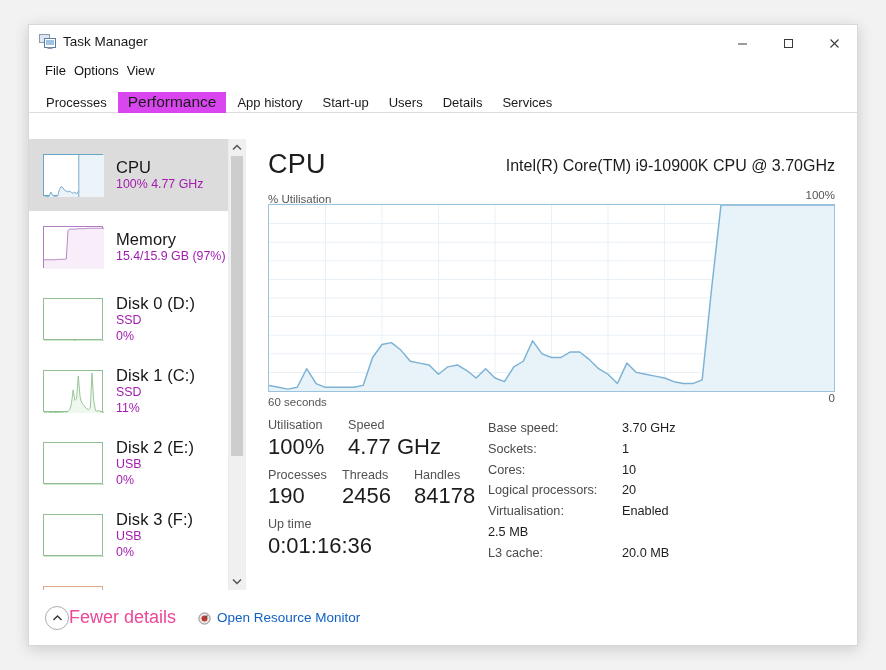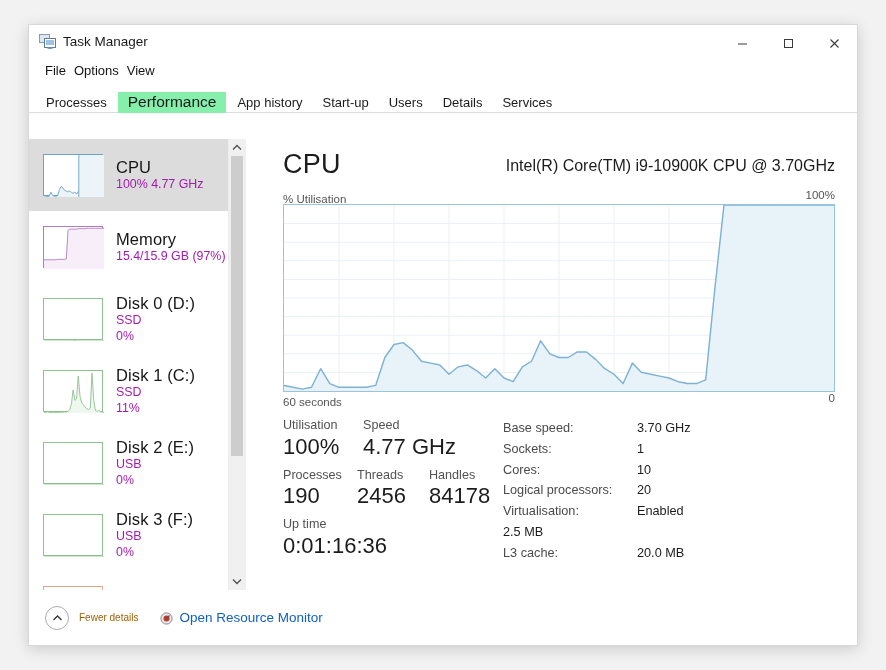--- a/index.html
+++ b/index.html
@@ -20,24 +20,24 @@
   .wbtn{width:46px;height:36px;display:flex;align-items:center;justify-content:center;}
 
   
   .menubar{height:26px;padding-left:12px;display:flex;align-items:flex-start;}
   .menu-item{font-size:13px;color:#141414;padding:2px 4px;}
 
   
   .tabstrip{height:26px;position:relative;padding-left:8px;display:flex;align-items:flex-end;gap:2px;}
   .tabstrip:after{content:"";position:absolute;left:0;right:0;bottom:0;height:1px;background:#dcdcdc;}
   .tab{font-size:13px;color:#1a1a1a;padding:3px 9px 4px 9px;position:relative;z-index:2;line-height:1;}
-  .tab.active{font-size:15.5px;background:#86efac;padding:2px 10px 4px 10px;}
-
-  
-  .content{position:absolute;left:0;right:0;top:114px;bottom:55px;display:flex;gap:15px;}
+  .tab.active{font-size:15.5px;background:#d946ef;padding:2px 10px 4px 10px;}
+
+  
+  .content{position:absolute;left:0;right:0;top:114px;bottom:55px;display:flex;}
 
   
   .sidebar{width:216px;position:relative;border-right:1px solid #eeeeee;overflow:hidden;background:#fff;}
   .side-scroll{position:absolute;inset:0;}
   .sitem{height:72px;display:flex;align-items:center;padding-left:14px;box-sizing:border-box;}
   .sitem.sel{background:#dcdcdc;}
   .thumb{width:60px;height:42px;background:#fff;box-sizing:border-box;flex:0 0 auto;}
   .sinfo{margin-left:13px;line-height:1.12;}
   .sname{font-size:16.5px;color:#161616;letter-spacing:.1px;}
   .ssub{font-size:12.4px;color:#a21caf;margin-top:2px;}
@@ -71,21 +71,21 @@
   .svalue{font-size:22px;color:#1c1c1c;line-height:1.22;}
 
   .stats-right{flex:1;padding-left:2px;}
   .spec{display:flex;font-size:12.7px;color:#4a4a4a;line-height:20.8px;}
   .spec-k{width:134px;flex:0 0 auto;}
   .spec-v{color:#1c1c1c;}
 
   
   .footer{position:absolute;left:0;right:0;bottom:0;height:55px;display:flex;align-items:center;padding-left:16px;box-sizing:border-box;}
   .chev-circle{width:22px;height:22px;border:1px solid #adadad;border-radius:50%;display:flex;align-items:center;justify-content:center;color:#333;}
-  .fewer{font-size:10px;color:#a16207;margin-left:10px;}
+  .fewer{font-size:18px;color:#ec4899;}
   .rm-icon{margin-left:22px;width:13px;height:13px;}
   .rm-link{font-size:13.5px;color:#1160c4;margin-left:6px;}
 </style>
 </head>
 <body>
 
 <div id="win">
 
   <div class="titlebar">
     <span class="tb-icon">

